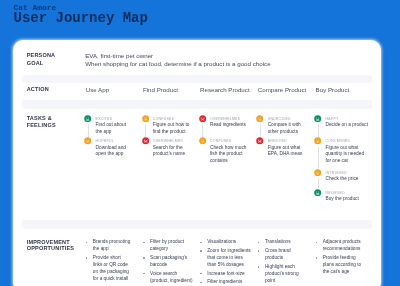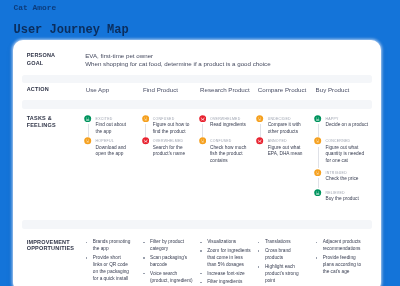--- a/index.html
+++ b/index.html
@@ -3,21 +3,21 @@
 <meta charset="utf-8">
 <style>
   html,body{margin:0;padding:0;}
   body{width:400px;height:286px;overflow:hidden;background:#1474d9;
        font-family:"Liberation Sans",sans-serif;-webkit-font-smoothing:antialiased;}
   .page{position:relative;width:400px;height:286px;background:#1474d9;}
 
   
   .title-wrap{position:absolute;left:13.5px;top:4px;font-family:Liberation Mono, monospace;}
   .brand{font-size:7.9px;font-weight:bold;color:#0c3c7c;letter-spacing:0px;line-height:8px;}
-  .maintitle{font-size:12px;font-weight:bold;color:#0b2d5c;line-height:10px;margin-top:13px;letter-spacing:0px;}
+  .maintitle{font-size:14px;font-weight:bold;color:#0b2d5c;line-height:10px;margin-top:1px;letter-spacing:0px;}
 
   
   .card{position:absolute;left:13px;top:39.5px;width:368px;height:252px;background:#fff;
         border-radius:10px;box-shadow:0 0 3px 1px rgba(186,212,243,0.95), 0 3px 7px rgba(8,40,95,0.18);overflow:hidden;}
 
   .band{position:absolute;left:8.6px;width:350.2px;height:8.8px;background:#f4f6f9;border-radius:2.5px;}
 
   .sec{position:absolute;left:0;width:100%;}
 
   .rowlabel{position:absolute;left:13.7px;font-size:5.5px;font-weight:bold;color:#2f3447;

